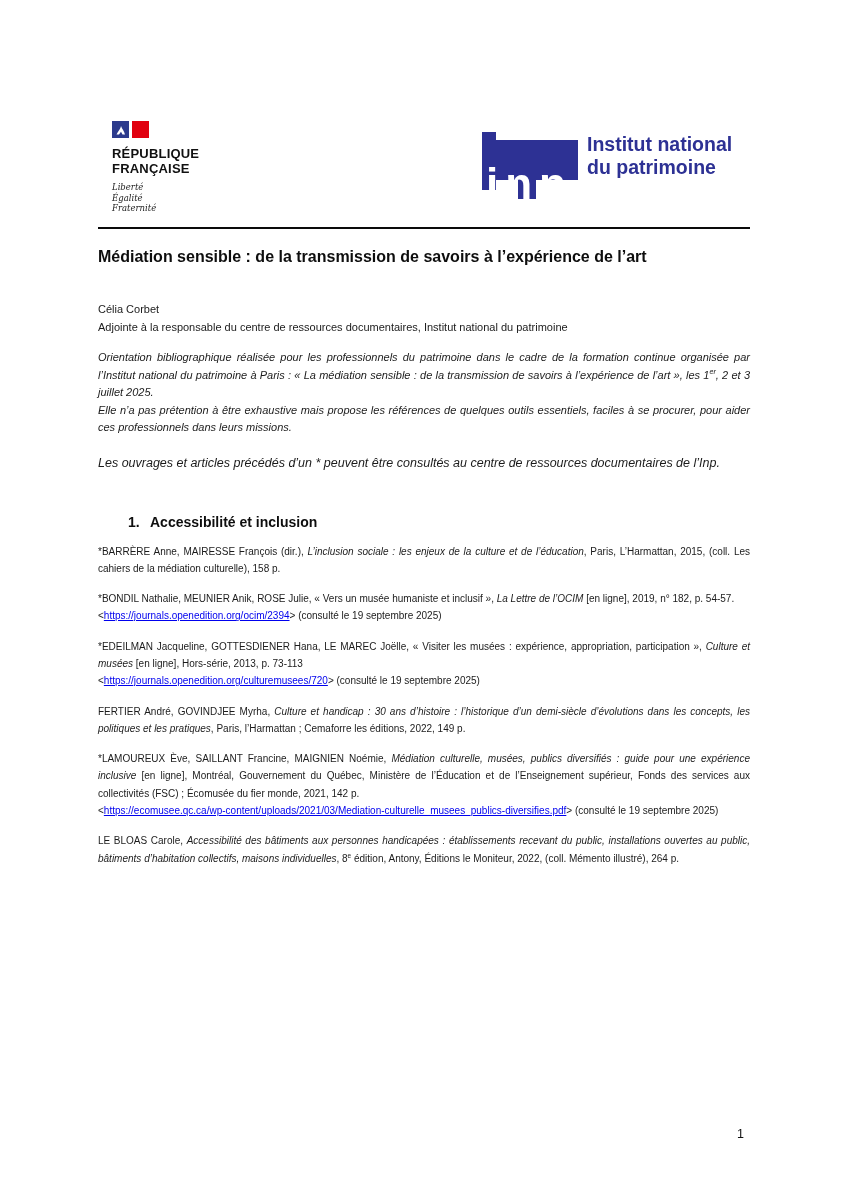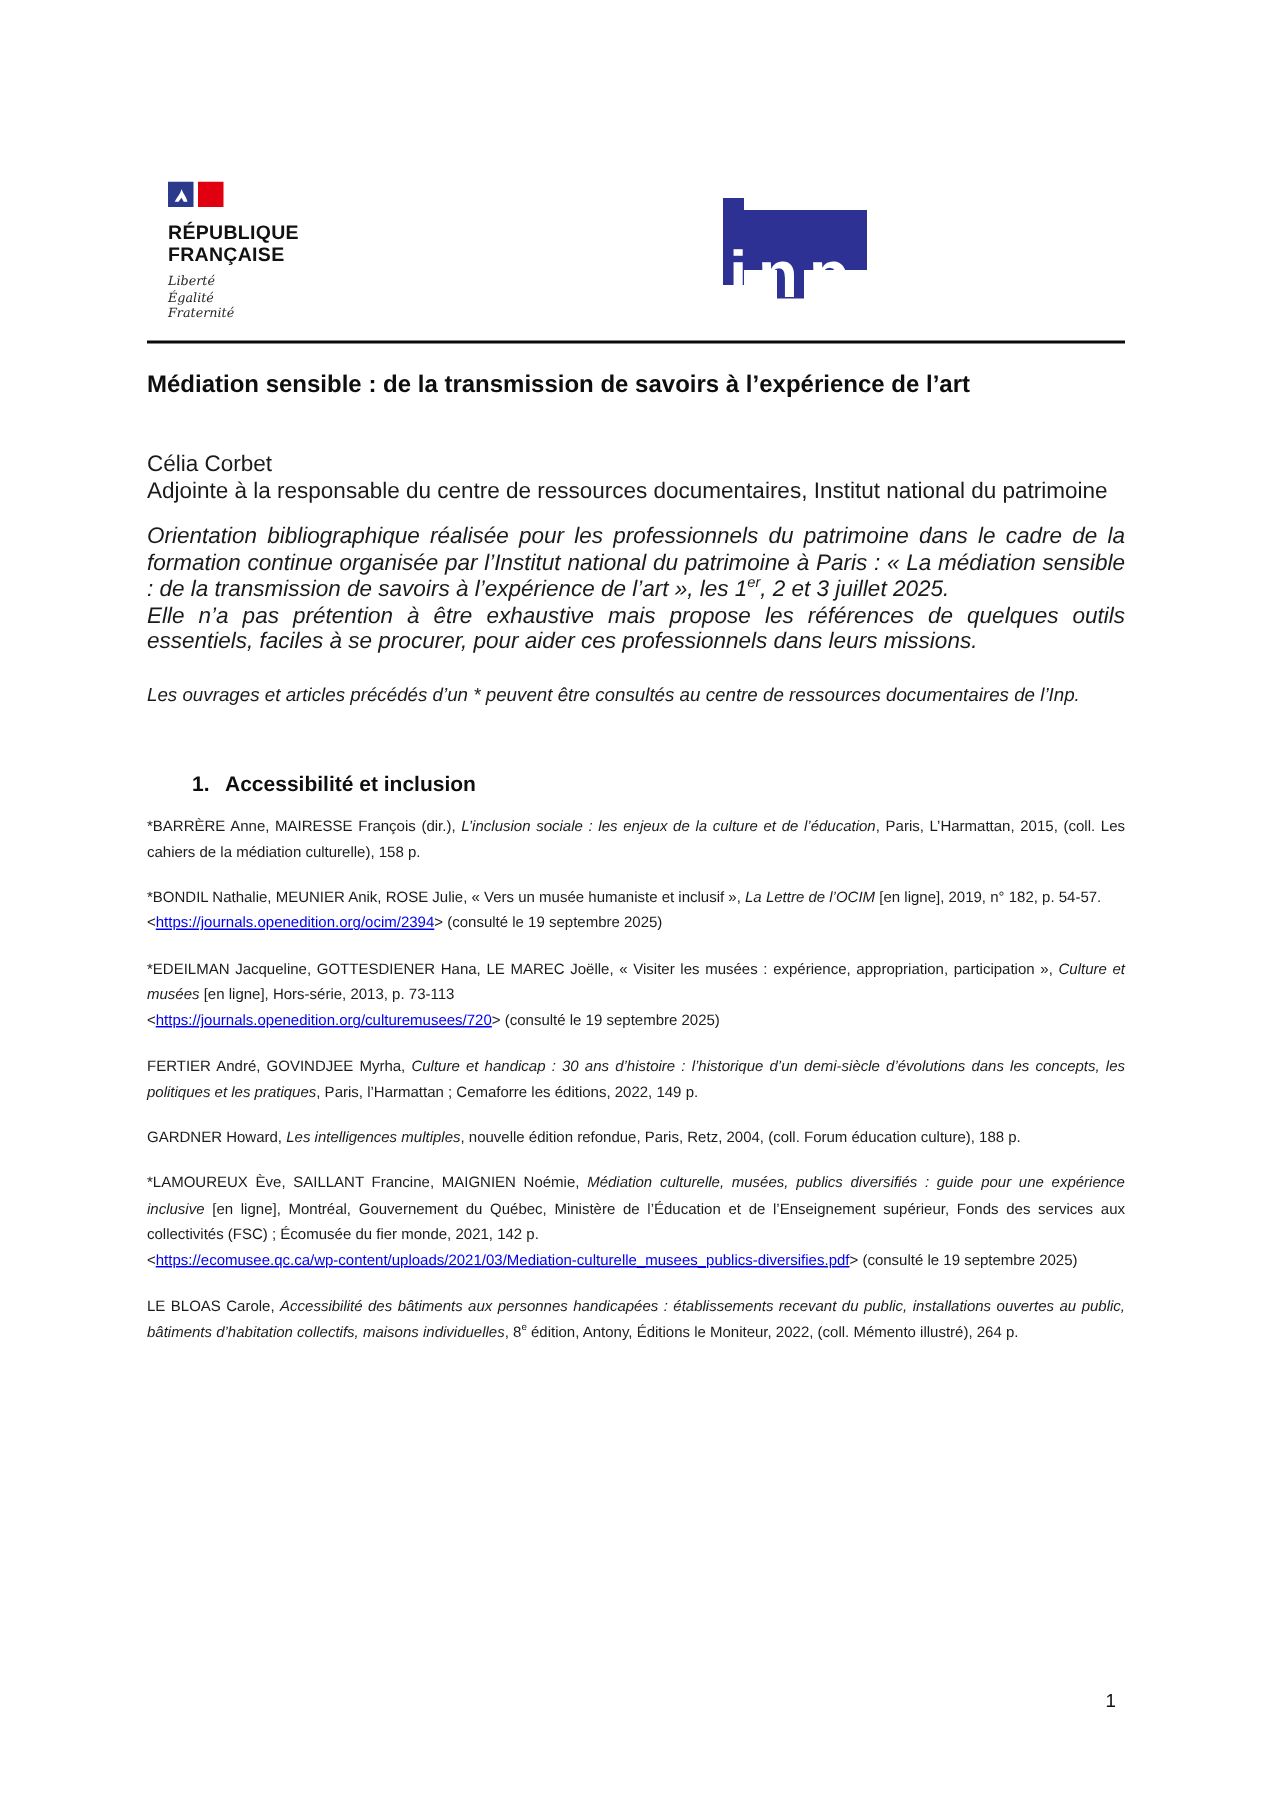--- a/index.html
+++ b/index.html
@@ -34,22 +34,22 @@
   .inp-text{
     position:absolute;left:4px;top:10px;width:92px;
     color:#fff;font-size:44px;line-height:48px;font-weight:bold;letter-spacing:7px;margin-top:32px;
   }
   .inp-name{margin-left:9px;padding-top:15px;font-size:19.5px;line-height:22.5px;font-weight:600;color:var(--inp-blue);}
   
   .rule{height:2px;background:#0a0a0a;margin:0;}
   .doc-title{margin-top:15px;font-size:16px;font-weight:bold;line-height:26px;text-align:justify;color:#0e0e0e;}
   .doc-subtitle{margin-top:9px;font-size:14px;font-weight:bold;color:#0e0e0e;}
   
-  .author{margin-top:31px;font-size:15px;line-height:17.5px;}
-  .intro{margin:13px 0 0 0;font-style:italic;font-size:15px;line-height:17.5px;text-align:justify;}
+  .author{margin-top:31px;font-size:11px;line-height:17.5px;}
+  .intro{margin:13px 0 0 0;font-style:italic;font-size:11px;line-height:17.5px;text-align:justify;}
   .note{margin-top:18px;font-style:italic;font-size:12.5px;line-height:16px;}
   .section-heading{margin:43px 0 0 30px;font-size:14px;font-weight:bold;color:#0e0e0e;}
   .section-heading .sec-num{display:inline-block;width:22px;}
   
   .bib{margin-top:13px;font-size:10px;line-height:17.3px;}
   .entry{margin:0 0 13px 0;text-align:justify;}
   .it{font-style:italic;}
   .sup{vertical-align:super;font-size:0.65em;line-height:0;}
   .link{color:var(--link-blue);text-decoration:underline;word-break:break-all;}
   .page-number{position:absolute;top:1127px;right:104px;font-size:12.5px;color:#111;}
@@ -80,20 +80,24 @@
       </div>
     </div>
 
     <div class="inp-logo">
       <div class="inp-shape">
         <div class="inp-bar"></div>
         <div class="inp-main"></div>
         <div class="inp-desc"></div>
         <span class="inp-text">inp</span>
       </div>
+      <div class="inp-name">
+        <div>Institut national</div>
+        <div>du patrimoine</div>
+      </div>
     </div>
 
   </div>
 
   <div class="rule"></div>
 
   <h1 class="doc-title" style="margin-bottom:3px;">Médiation sensible : de la transmission de savoirs à l’expérience de l’art</h1>
 
   <div class="author">
     <div>Célia Corbet</div>
@@ -106,20 +110,19 @@
 
   <div class="section-heading">
     <span class="sec-num">1.</span><span>Accessibilité et inclusion</span>
   </div>
 
   <div class="bib">
     <p class="entry"><span class="">*BARRÈRE Anne, MAIRESSE François (dir.), </span><span class="it">L’inclusion sociale : les enjeux de la culture et de l’éducation</span><span class="">, Paris, L’Harmattan, 2015, (coll. Les cahiers de la médiation culturelle), 158 p.</span></p>
     <p class="entry"><span class="">*BONDIL Nathalie, MEUNIER Anik, ROSE Julie, « Vers un musée humaniste et inclusif », </span><span class="it">La Lettre de l’OCIM</span><span class=""> [en ligne], 2019, n° 182, p. 54-57.</span><br><span class="">&lt;</span><a href="#" class="link">https://journals.openedition.org/ocim/2394</a><span class="">&gt; (consulté le 19 septembre 2025)</span></p>
     <p class="entry"><span class="">*EDEILMAN Jacqueline, GOTTESDIENER Hana, LE MAREC Joëlle, « Visiter les musées : expérience, appropriation, participation », </span><span class="it">Culture et musées</span><span class=""> [en ligne], Hors-série, 2013, p. 73-113</span><br><span class="">&lt;</span><a href="#" class="link">https://journals.openedition.org/culturemusees/720</a><span class="">&gt; (consulté le 19 septembre 2025)</span></p>
     <p class="entry"><span class="">FERTIER André, GOVINDJEE Myrha, </span><span class="it">Culture et handicap : 30 ans d’histoire : l’historique d’un demi-siècle d’évolutions dans les concepts, les politiques et les pratiques</span><span class="">, Paris, l’Harmattan ; Cemaforre les éditions, 2022, 149 p.</span></p>
-    <p class="entry"><span class="">GARDNER Howard, </span><span class="it">Les intelligences multiples</span><span class="">, nouvelle édition refondue, Paris, Retz, 2004, (coll. Forum éducation culture), 188 p.</span></p>
     <p class="entry"><span class="">*LAMOUREUX Ève, SAILLANT Francine, MAIGNIEN Noémie, </span><span class="it">Médiation culturelle, musées, publics diversifiés : guide pour une expérience inclusive</span><span class=""> [en ligne], Montréal, Gouvernement du Québec, Ministère de l’Éducation et de l’Enseignement supérieur, Fonds des services aux collectivités (FSC) ; Écomusée du fier monde, 2021, 142 p.</span><br><span class="">&lt;</span><a href="#" class="link">https://ecomusee.qc.ca/wp-content/uploads/2021/03/Mediation-culturelle_musees_publics-diversifies.pdf</a><span class="">&gt; (consulté le 19 septembre 2025)</span></p>
     <p class="entry"><span class="">LE BLOAS Carole, </span><span class="it">Accessibilité des bâtiments aux personnes handicapées : établissements recevant du public, installations ouvertes au public, bâtiments d’habitation collectifs, maisons individuelles</span><span class="">, 8</span><span class="sup">e</span><span class=""> édition, Antony, Éditions le Moniteur, 2022, (coll. Mémento illustré), 264 p.</span></p>
   </div>
 
   <div class="page-number">1</div>
 
 </div>
 
 </body></html>

